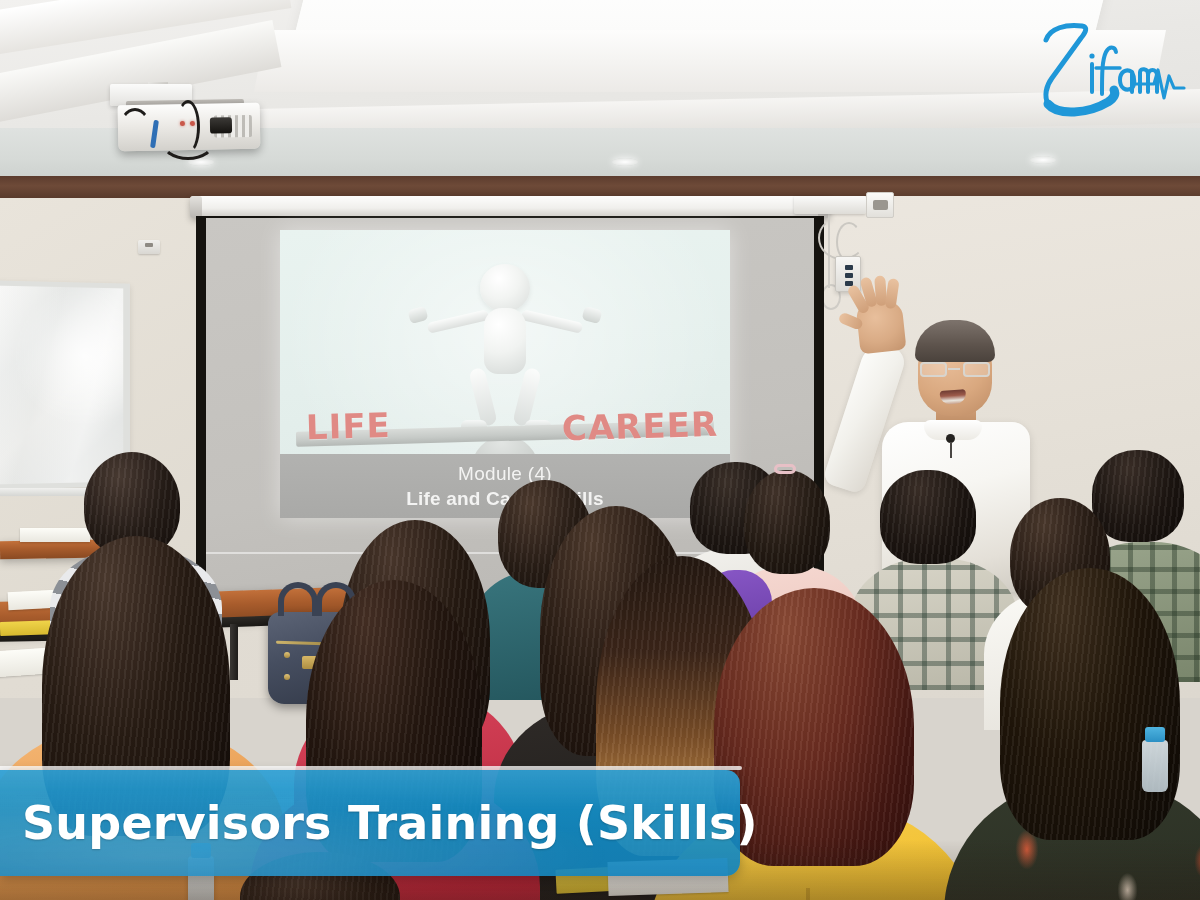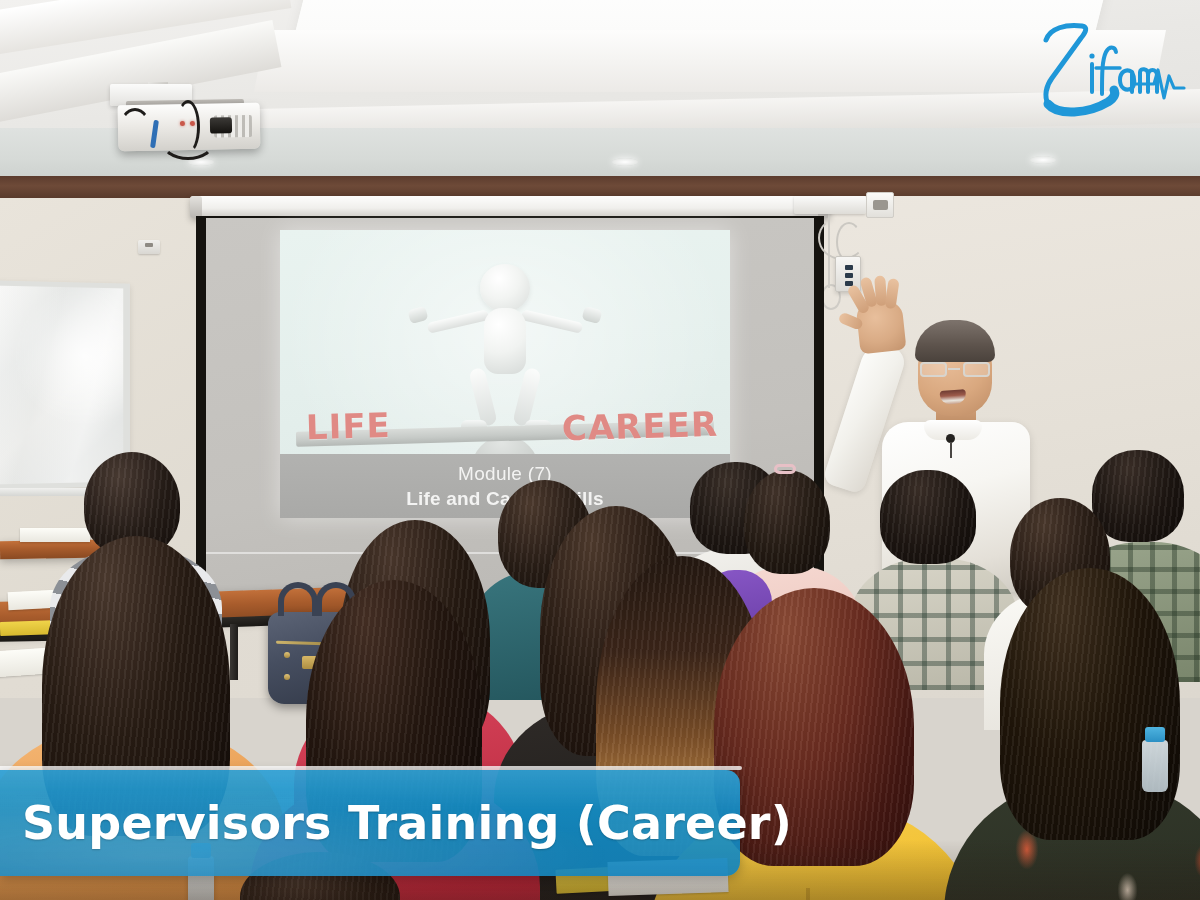--- a/index.html
+++ b/index.html
@@ -552,21 +552,21 @@
       <div class="fig-foot r"></div>
     </div>
 
     <div class="seesaw-fulcrum"></div>
     <div class="seesaw-plank"></div>
 
     <div class="slide-word life" style="color:#e08a85">LIFE</div>
     <div class="slide-word career" style="color:#e08a85">CAREER</div>
 
     <div class="slide-band">
-      <div class="slide-band-line1">Module (7)</div>
+      <div class="slide-band-line1">Module (4)</div>
       <div class="slide-band-line2">Life and Career Skills</div>
     </div>
   </div>
   <div class="slide-underline" style="position:absolute; left:206px; top:552px; width:608px; height:2px; background:rgba(255,255,255,.5);"></div>
 
   <div class="ac-unit"></div>
   <div class="outlet"></div>
   <div class="wall-cord" style="left:818px; top:216px; width:48px; height:44px;"></div>
   <div class="wall-cord" style="left:836px; top:222px; width:26px; height:40px; border-color:#cbc8c2 transparent transparent #cbc8c2;"></div>
   <div class="ctrl-box">
@@ -783,21 +783,21 @@
     <div class="bottle-cap"></div>
   </div>
   <div class="notebook-y" style="left:556px; top:868px; width:70px; height:24px; transform:rotate(-3deg);"></div>
   <div class="paper" style="left:608px; top:860px; width:120px; height:34px; transform:rotate(-2deg);"></div>
 
   <div class="foreground-fade"></div>
 
   <div class="caption-top-rule"></div>
   <div class="caption-banner">
     <div class="caption-sheen"></div>
-    <div class="caption-text">Supervisors Training (Career)</div>
+    <div class="caption-text">Supervisors Training (Skills)</div>
   </div>
 
   <div class="logo">
     <svg viewBox="0 0 150 104" xmlns="http://www.w3.org/2000/svg" aria-hidden="true">
       <g fill="none" stroke="#1f97d8" stroke-linecap="round" stroke-linejoin="round">
 
         <path d="M10 22 C14 10 30 6 46 8 C52 9 50 14 45 20 L16 60 C10 68 8 78 12 86" stroke-width="5"></path>
         <path d="M12 86 C22 98 52 96 72 84 C78 80 80 76 78 72" stroke-width="9" stroke-linecap="round"></path>
 
         <circle cx="56" cy="38" r="2.6" fill="#1f97d8" stroke="none"></circle>

